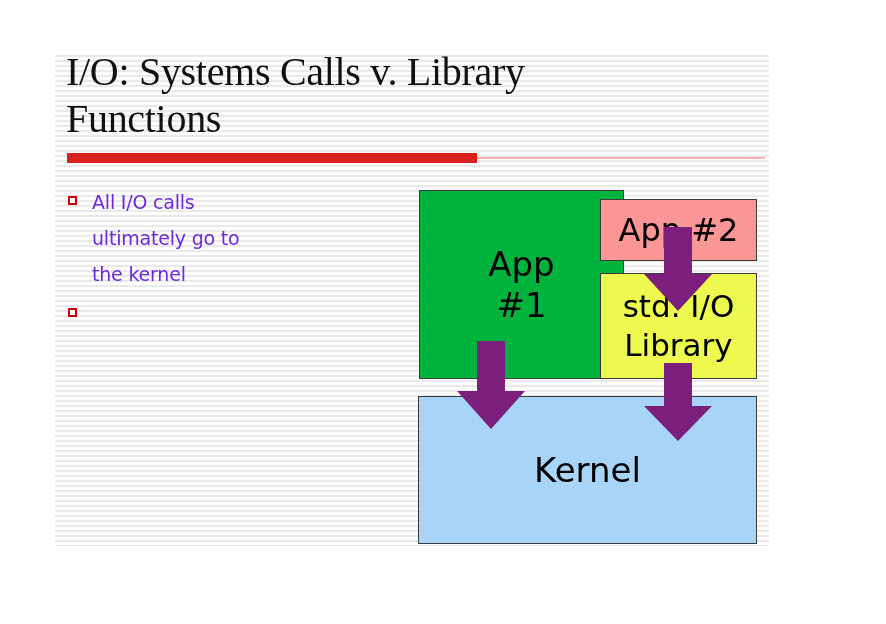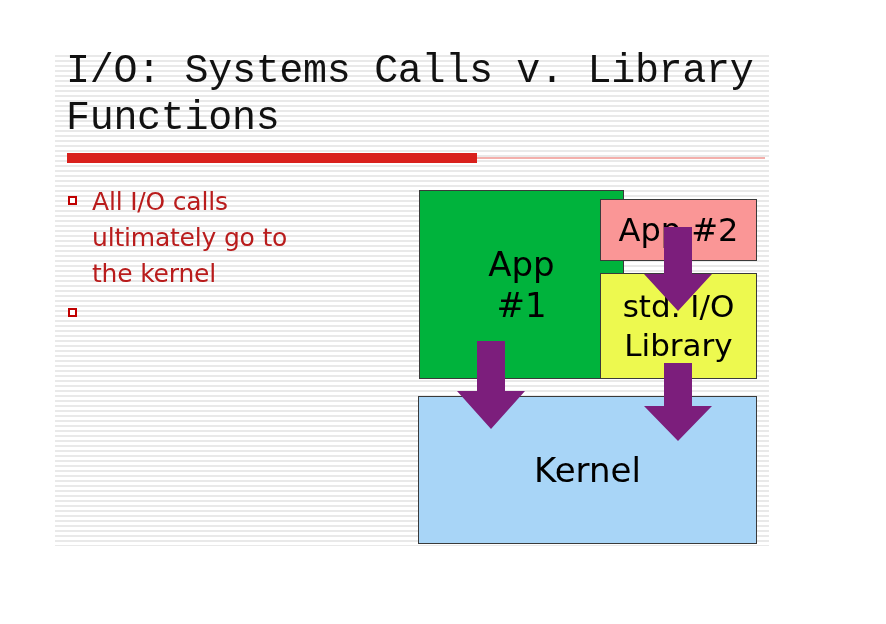--- a/index.html
+++ b/index.html
@@ -41,21 +41,21 @@
   }
 
   
   #title-block {
     position: absolute;
     left: 66px;
     top: 48px;
     width: 700px;
   }
   #slide-title {
-    font-family: Liberation Mono, monospace;
+    font-family: Liberation Serif, serif;
     font-size: 40px;
     line-height: 47px;
     font-weight: 400;
     color: #111111;
     letter-spacing: -0.3px;
     white-space: pre-line;
   }
 
   
   #rule-thin {
@@ -92,23 +92,23 @@
     width: 9px;
     height: 9px;
     border: 2px solid #c00000;
     background: #ffffff;
     margin-top: 12px;
     margin-right: 15px;
     box-sizing: border-box;
   }
   .bullet-text {
     font-family: "DejaVu Sans", sans-serif;
-    font-size: 25px;
+    font-size: 19px;
     line-height: 36px;
-    color: #b91c1c;
+    color: #6d28d9;
     white-space: pre-line;
     letter-spacing: -0.2px;
   }
 
   
   #diagram {
     position: absolute;
     left: 0;
     top: 0;
     width: 886px;

